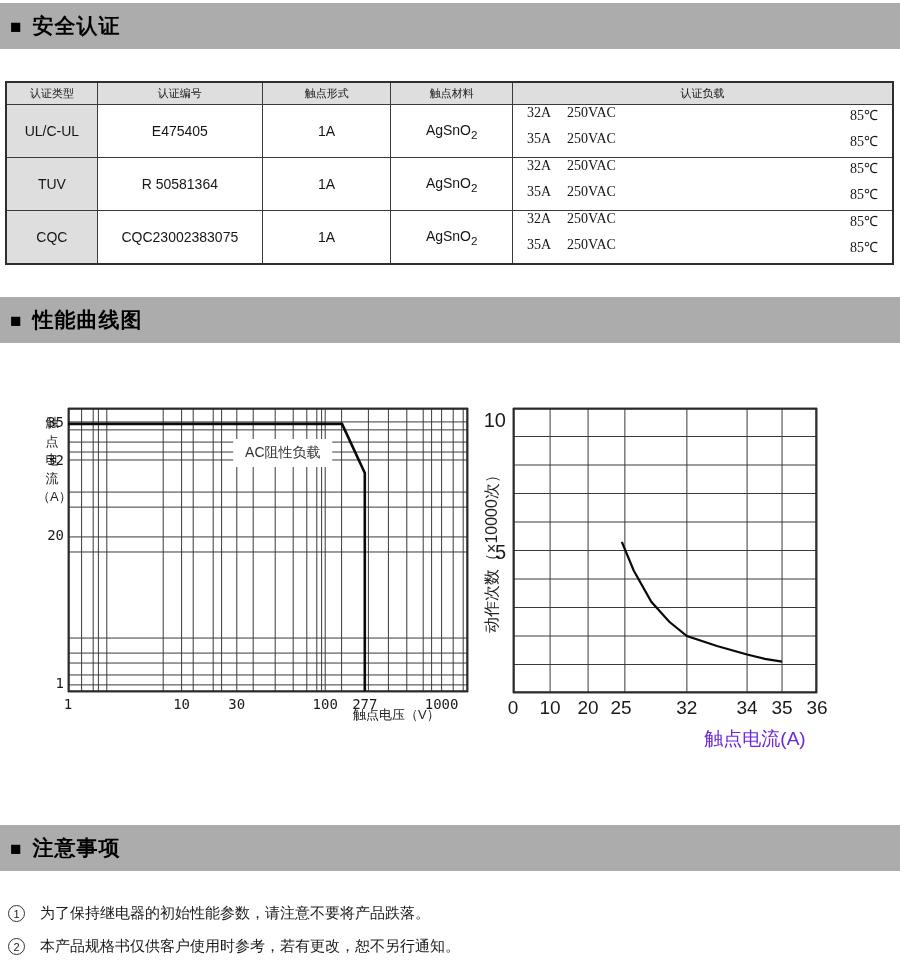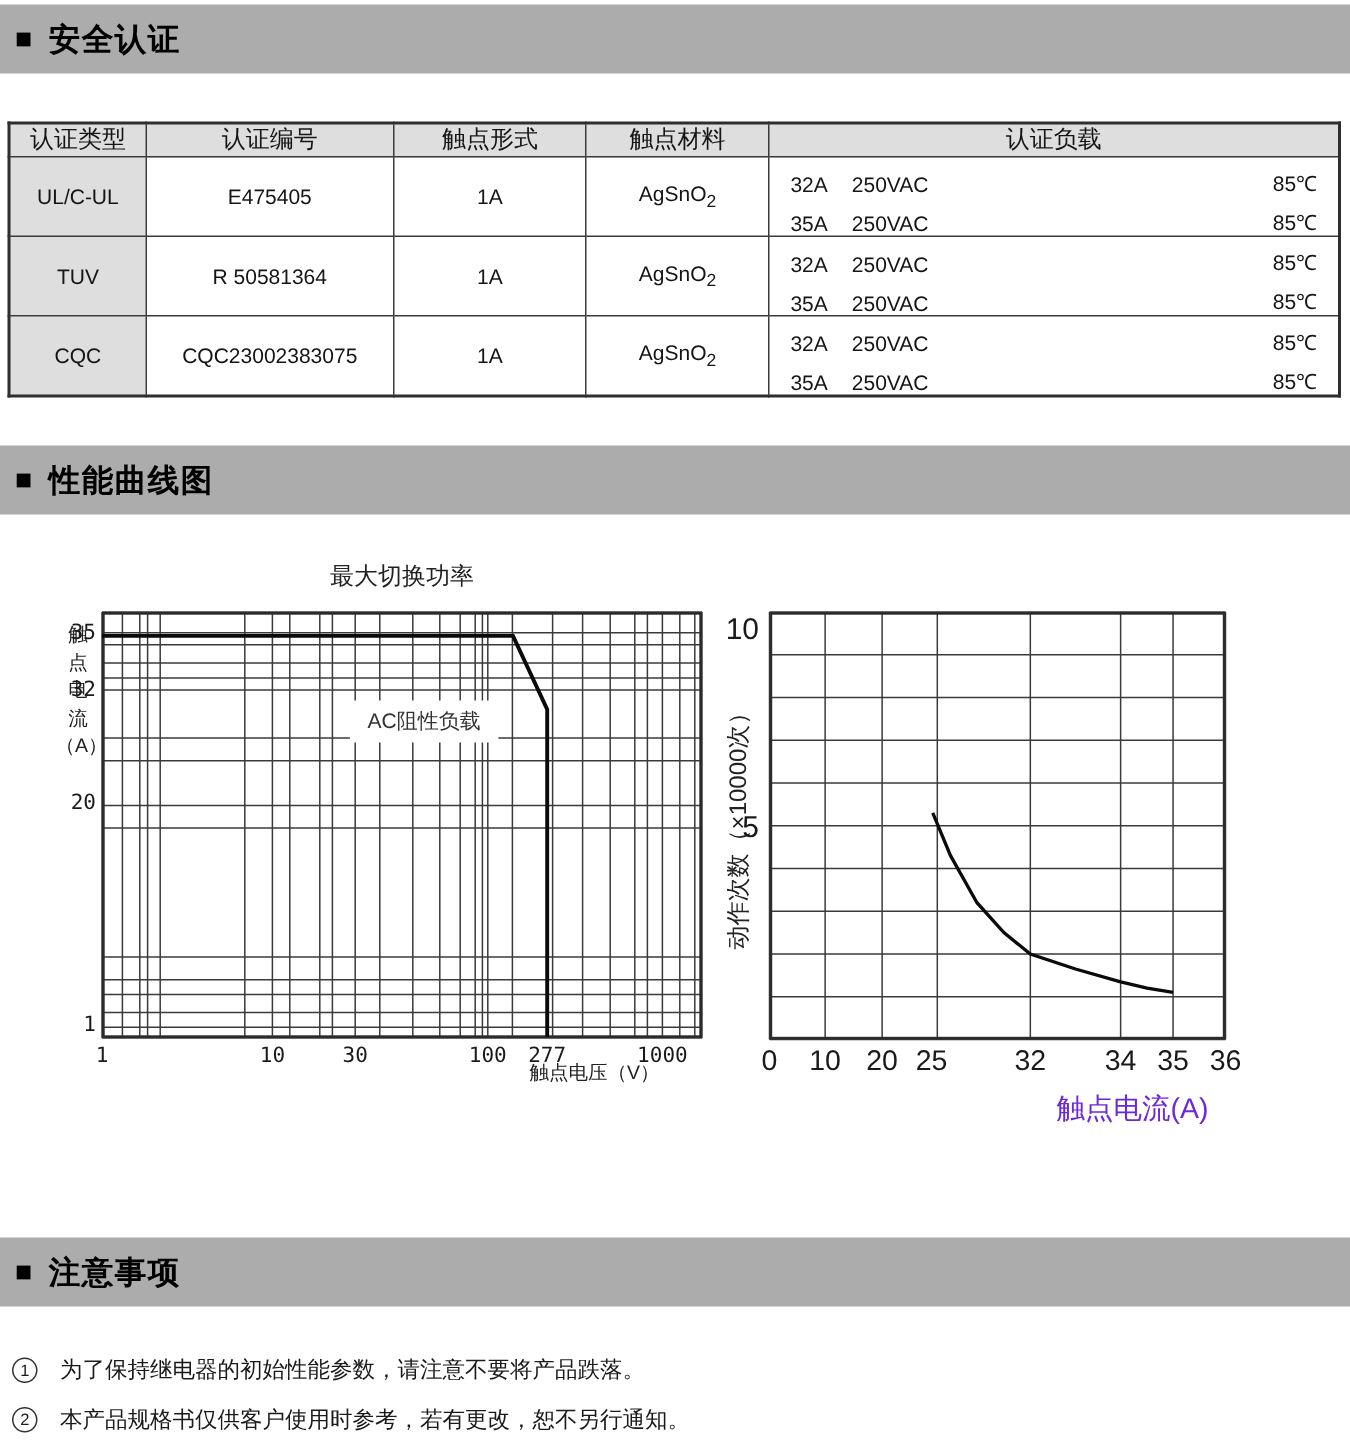--- a/index.html
+++ b/index.html
@@ -11,25 +11,25 @@
                display:flex;align-items:center;padding-left:10px;box-sizing:border-box;}
   .section-bar .sq{font-size:19px;color:#000;margin-right:11px;line-height:1;}
   .section-bar .t{font-size:21px;font-weight:bold;color:#000;letter-spacing:1px;text-align:right;}
   #bar-safety{top:3px;} #bar-curves{top:297px;} #bar-notes{top:825px;}
 
   
   .cert-table{position:absolute;left:5px;top:81px;width:889px;border-collapse:collapse;
               table-layout:fixed;font-size:14px;color:#151515;}
   .cert-table th,.cert-table td{border:1px solid #3a3a3a;padding:0;text-align:center;vertical-align:middle;}
   .cert-table{border:2px solid #2e2e2e;}
-  .cert-table th{height:21px;background:#dedede;font-weight:normal;font-size:16px;}
+  .cert-table th{height:21px;background:#dedede;font-weight:normal;font-size:11px;}
   .cert-table td{height:52px;}
   .cert-table td.gray{background:#dedede;}
   td.load-cell{padding:0 14px;}
-  .load-line{display:flex;justify-content:space-between;align-items:flex-end;height:26px;}
+  .load-line{display:flex;justify-content:space-between;align-items:flex-start;height:26px;font-family:Liberation Serif, serif;}
   .load-left{display:flex;gap:16px;text-align:left;}
 
   
   .chart-title{position:absolute;font-size:16px;color:#222;text-align:center;}
   #left-title{left:68px;top:374px;width:400px;}
   #right-title{left:513px;top:374px;width:304px;}
   .plot{position:absolute;}
   #left-plot{left:68px;top:408px;width:400px;height:284px;}
   #right-plot{left:513px;top:408px;width:304px;height:285px;}
   .plot svg{position:absolute;left:0;top:0;overflow:visible;}
@@ -159,21 +159,20 @@
         </td>
       </tr>
     </tbody>
   </table>
 
   <div class="section-bar" id="bar-curves">
     <span class="sq">■</span>
     <span class="t">性能曲线图</span>
   </div>
 
-  <div class="chart-title" id="left-title">最大切换功率</div>
   <div id="left-ytitle">
       <div>触</div>
       <div>点</div>
       <div>电</div>
       <div>流</div>
       <div>（A）</div>
     </div>
   <div class="plot" id="left-plot">
       <svg width="400" height="284" viewBox="0 0 400 284">
         <line x1="0" y1="0" x2="0" y2="284" stroke="#3a3a3a" stroke-width="1"></line>
@@ -216,21 +215,21 @@
         <line x1="0" y1="143.988" x2="400" y2="143.988" stroke="#3a3a3a" stroke-width="1"></line>
         <line x1="0" y1="230.04000000000002" x2="400" y2="230.04000000000002" stroke="#3a3a3a" stroke-width="1"></line>
         <line x1="0" y1="245.09199999999998" x2="400" y2="245.09199999999998" stroke="#3a3a3a" stroke-width="1"></line>
         <line x1="0" y1="255.032" x2="400" y2="255.032" stroke="#3a3a3a" stroke-width="1"></line>
         <line x1="0" y1="266.96" x2="400" y2="266.96" stroke="#3a3a3a" stroke-width="1"></line>
         <line x1="0" y1="276.9" x2="400" y2="276.9" stroke="#3a3a3a" stroke-width="1"></line>
         <line x1="0" y1="284" x2="400" y2="284" stroke="#3a3a3a" stroke-width="1"></line>
         <rect x="0.9" y="0.9" width="398.2" height="282.2" fill="none" stroke="#2b2b2b" stroke-width="1.8"></rect>
         <polyline points="0,15.904 274,15.904 296.8,65.036 296.8,283.148" fill="none" stroke="#0a0a0a" stroke-width="2.6" stroke-linejoin="miter"></polyline>
       </svg>
-      <div class="annotation" style="left: 214.8px; top: 73px;">AC阻性负载</div>
+      <div class="annotation" style="left: 214.8px; top: 45px;">AC阻性负载</div>
       <div class="x-tick" style="left: 0px; top: 288px;">1</div>
       <div class="x-tick" style="left: 113.6px; top: 288px;">10</div>
       <div class="x-tick" style="left: 168.8px; top: 288px;">30</div>
       <div class="x-tick" style="left: 257.2px; top: 288px;">100</div>
       <div class="x-tick" style="left: 296.8px; top: 288px;">277</div>
       <div class="x-tick" style="left: 373.6px; top: 288px;">1000</div>
       <div class="y-tick" style="top: 5.904px;">35</div>
       <div class="y-tick" style="top: 43.96px;">32</div>
       <div class="y-tick" style="top: 118.936px;">20</div>
       <div class="y-tick" style="top: 266.9px;">1</div>

